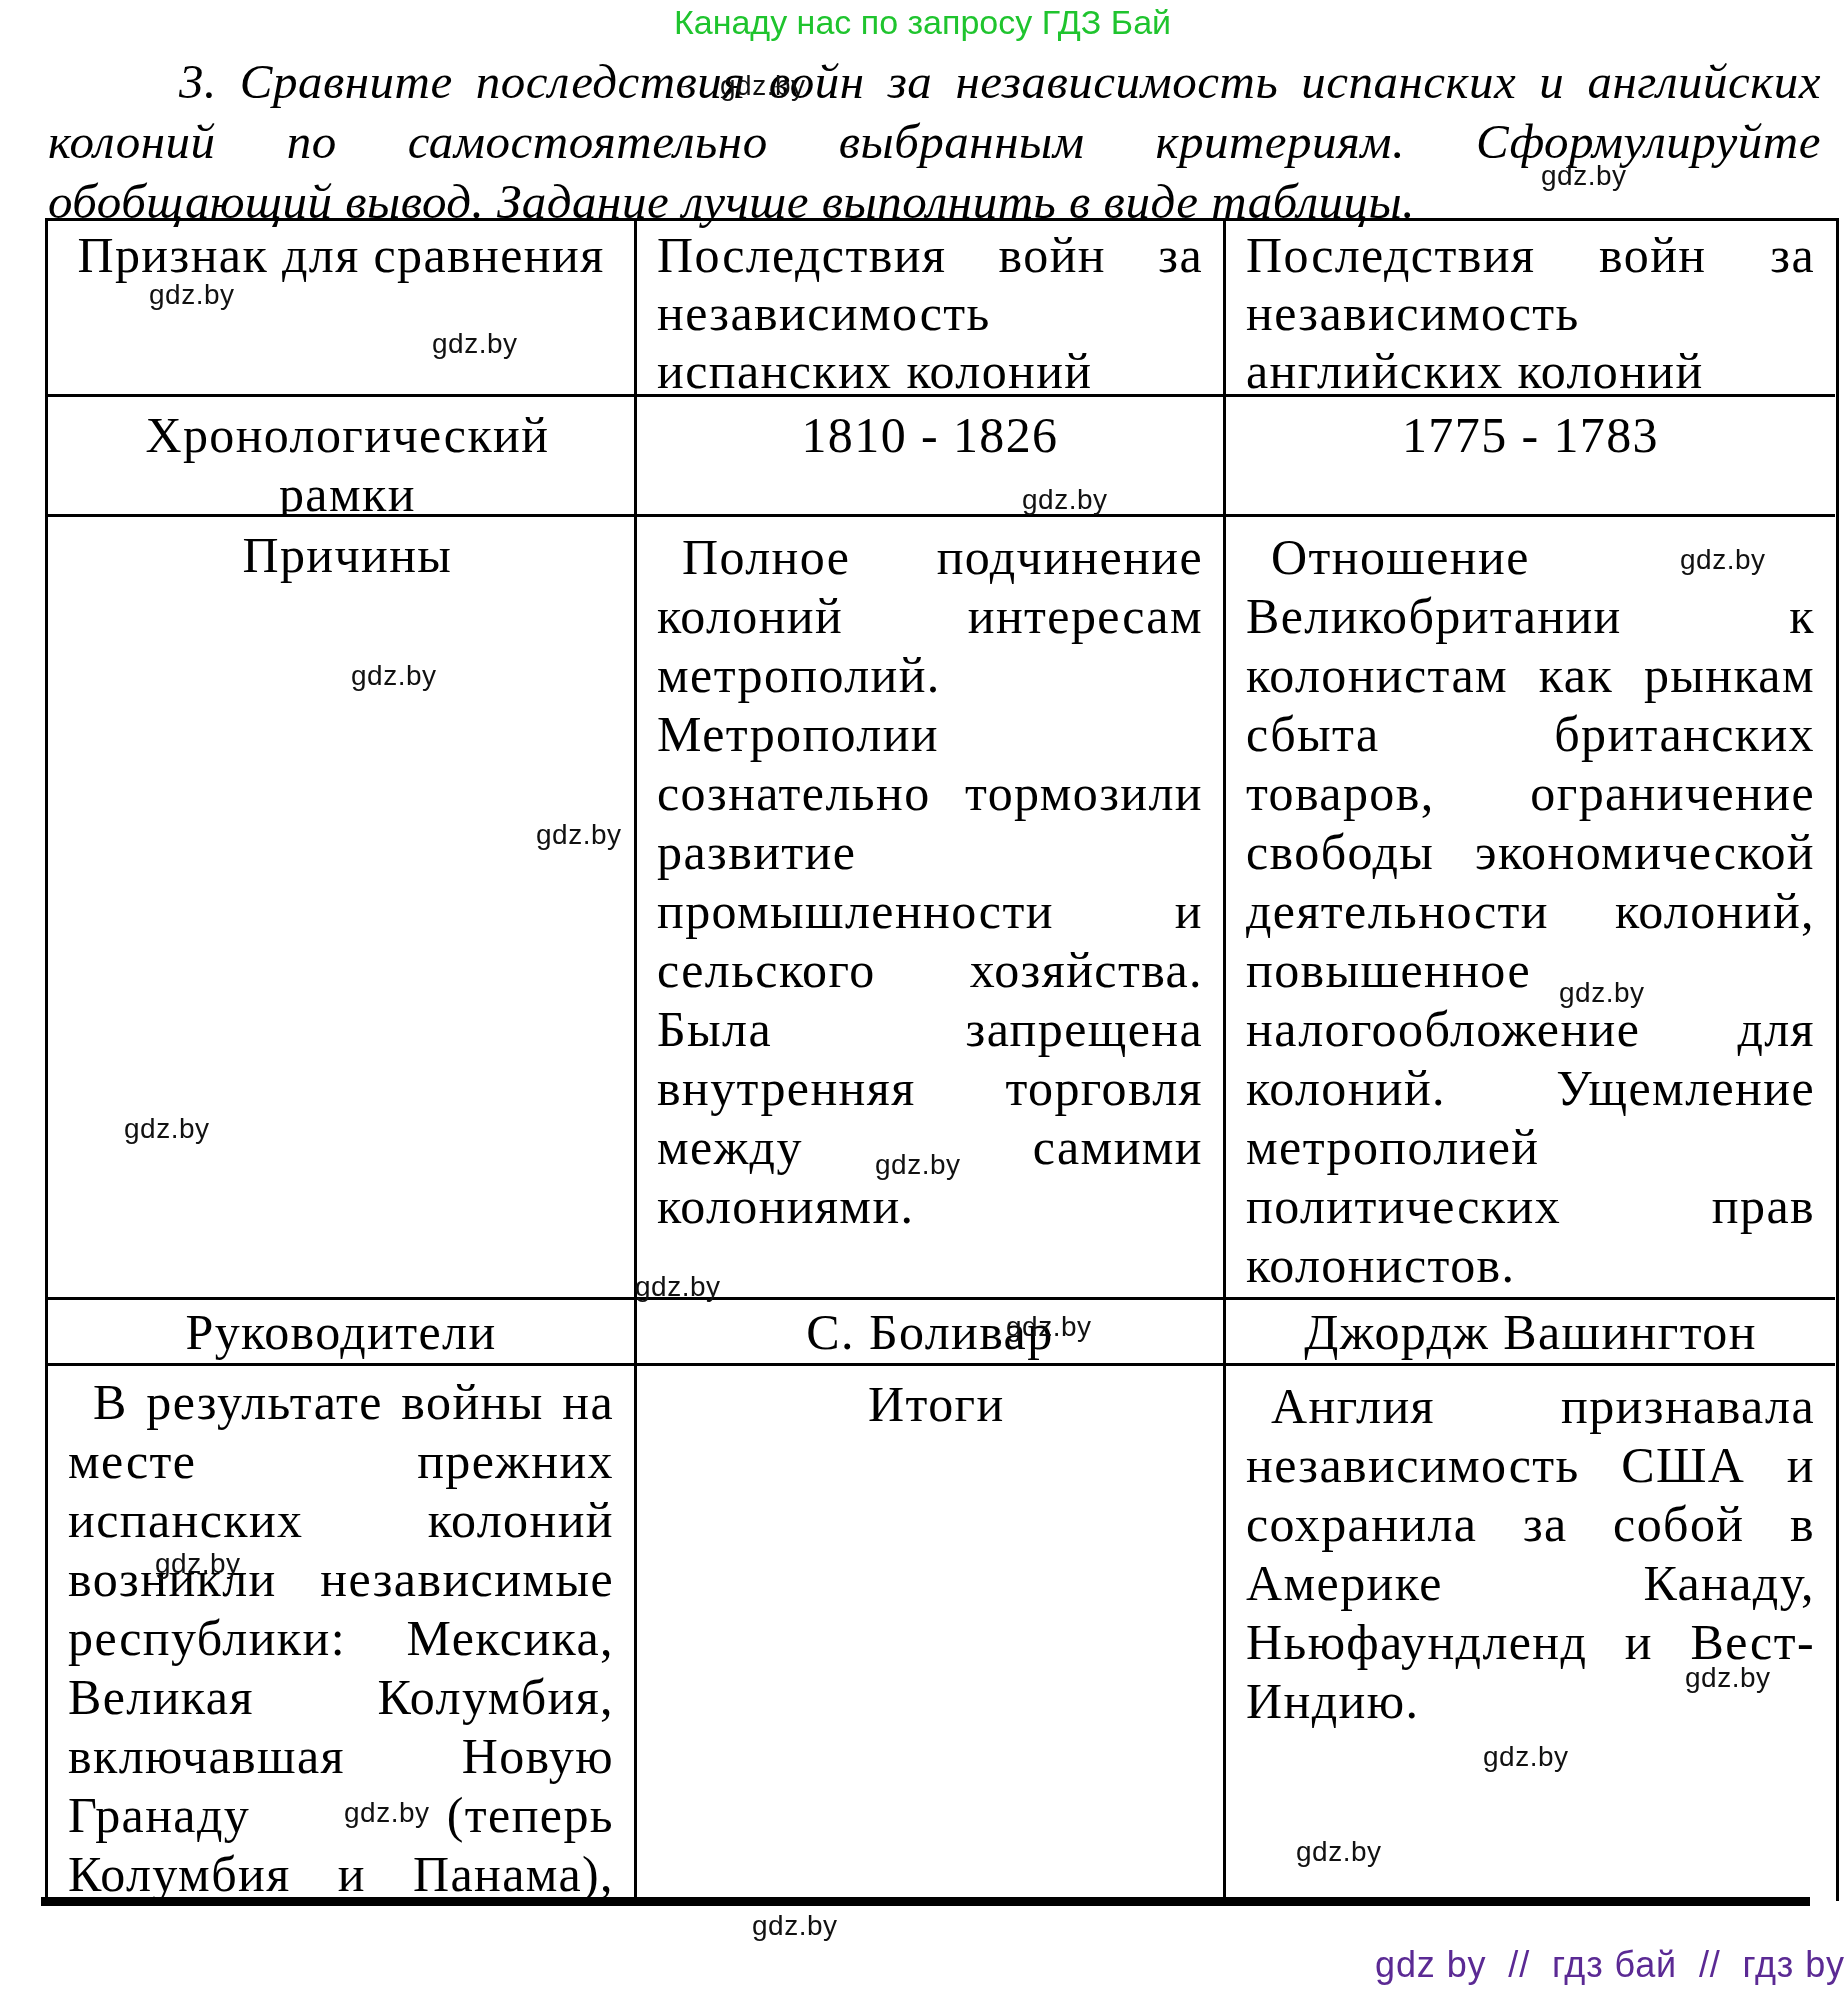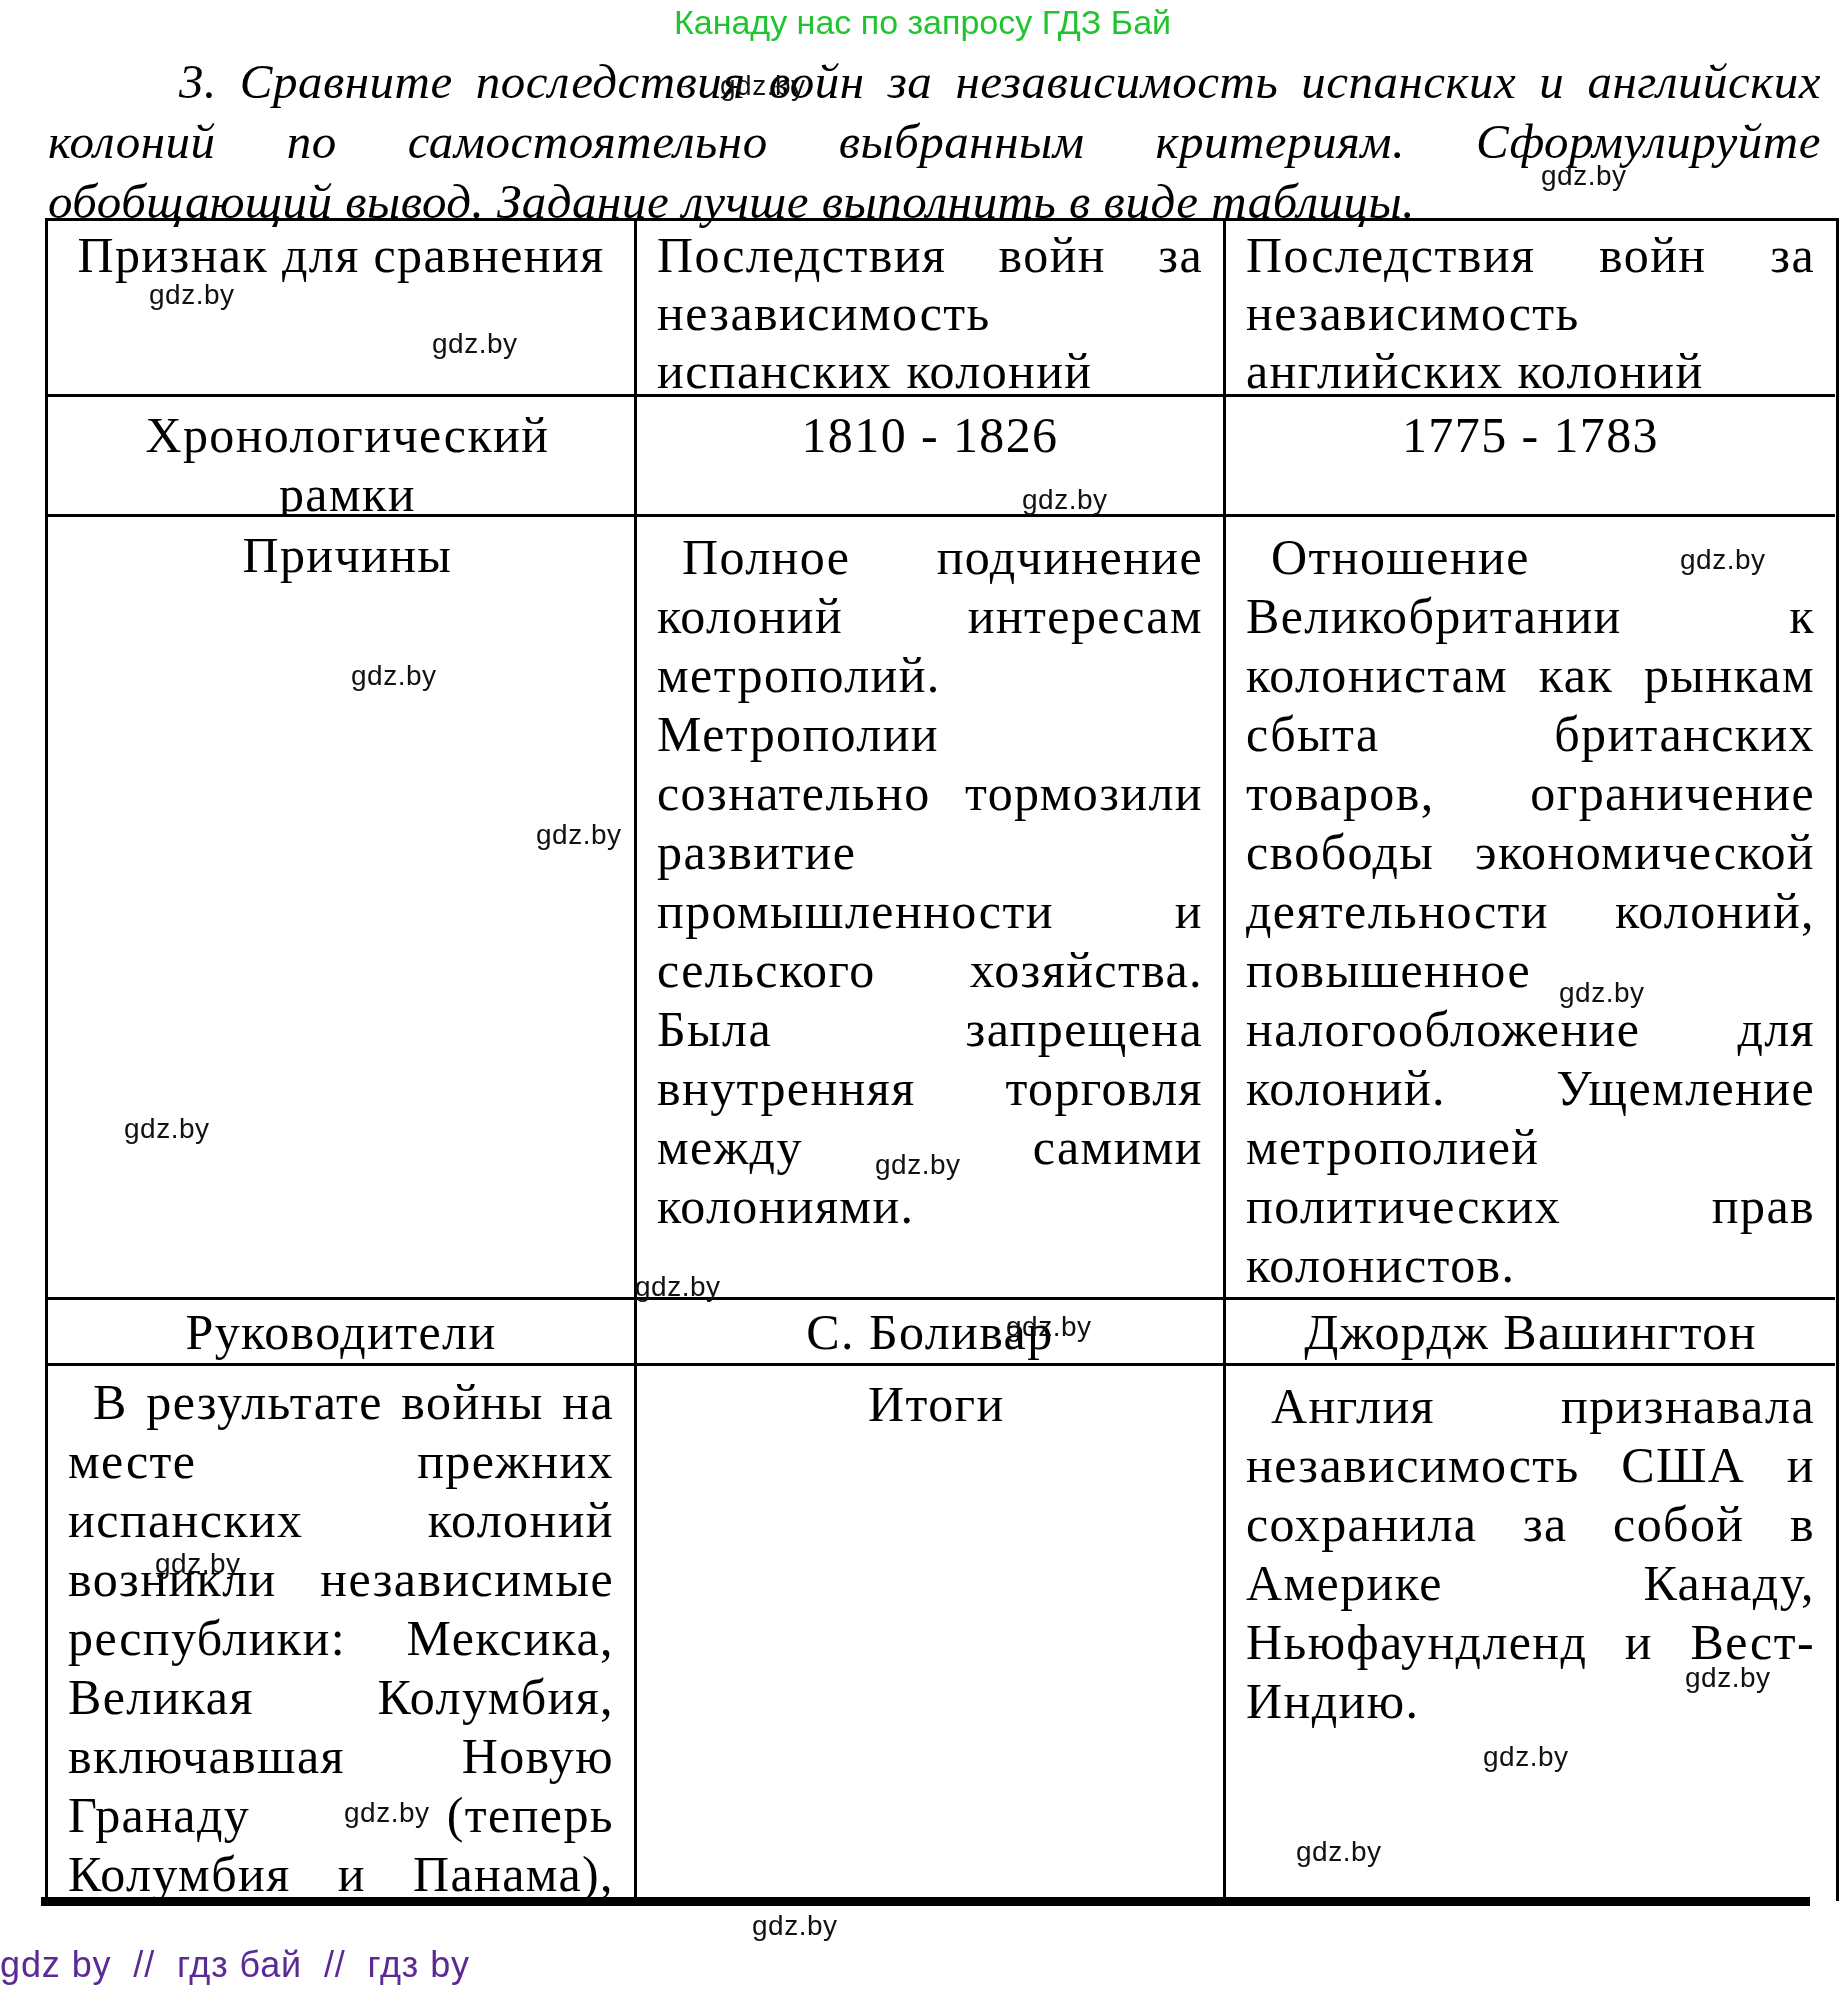--- a/index.html
+++ b/index.html
@@ -58,21 +58,21 @@
   }
   .wm{
     position:absolute;
     font-family:"Liberation Sans", sans-serif;
     font-size:28px;line-height:31px;letter-spacing:0.5px;
     color:#111;
     white-space:nowrap;
   }
   .footer{
     position:absolute;left:0;top:1944px;width:100%;
-    text-align:left;
+    text-align:right;
     font-family:"Liberation Sans", sans-serif;
     font-size:36px;letter-spacing:0.9px;
     color:#5b2a94;
     white-space:pre;
   }
 </style>
 </head>
 <body>
 
 <div class="page">

